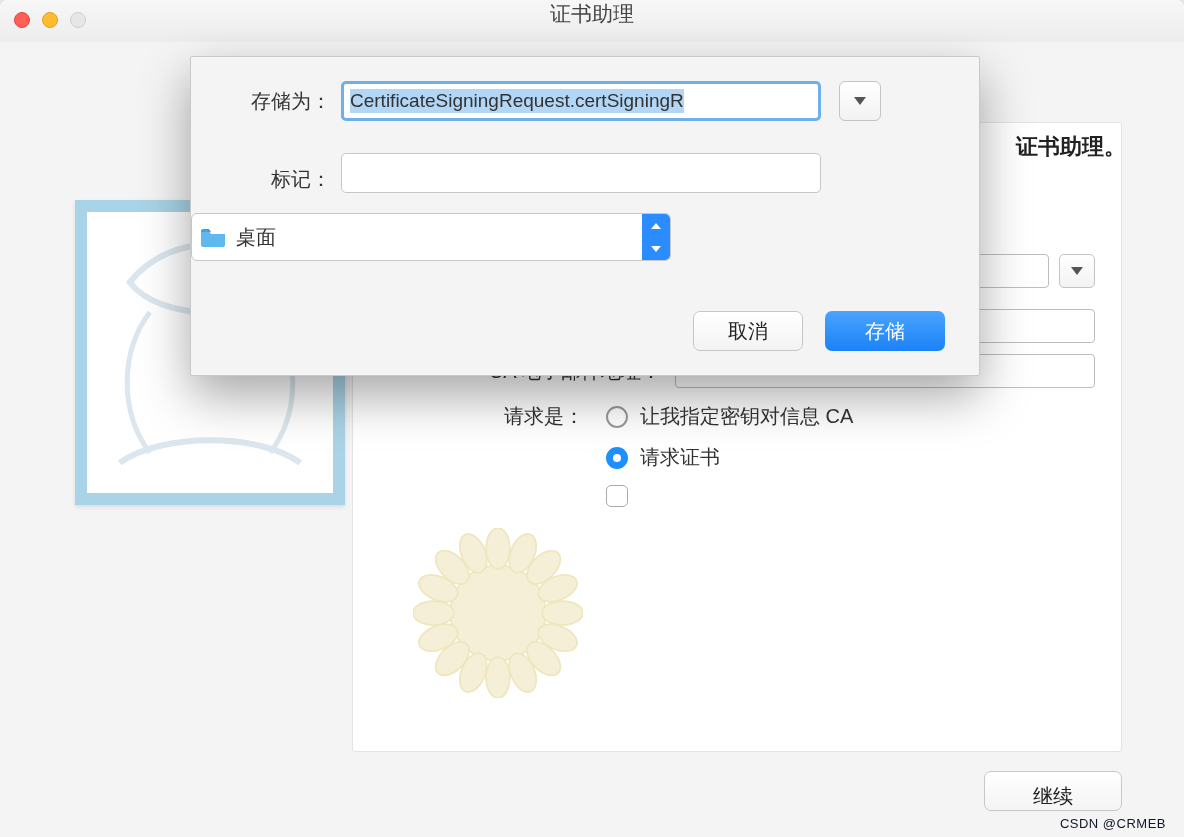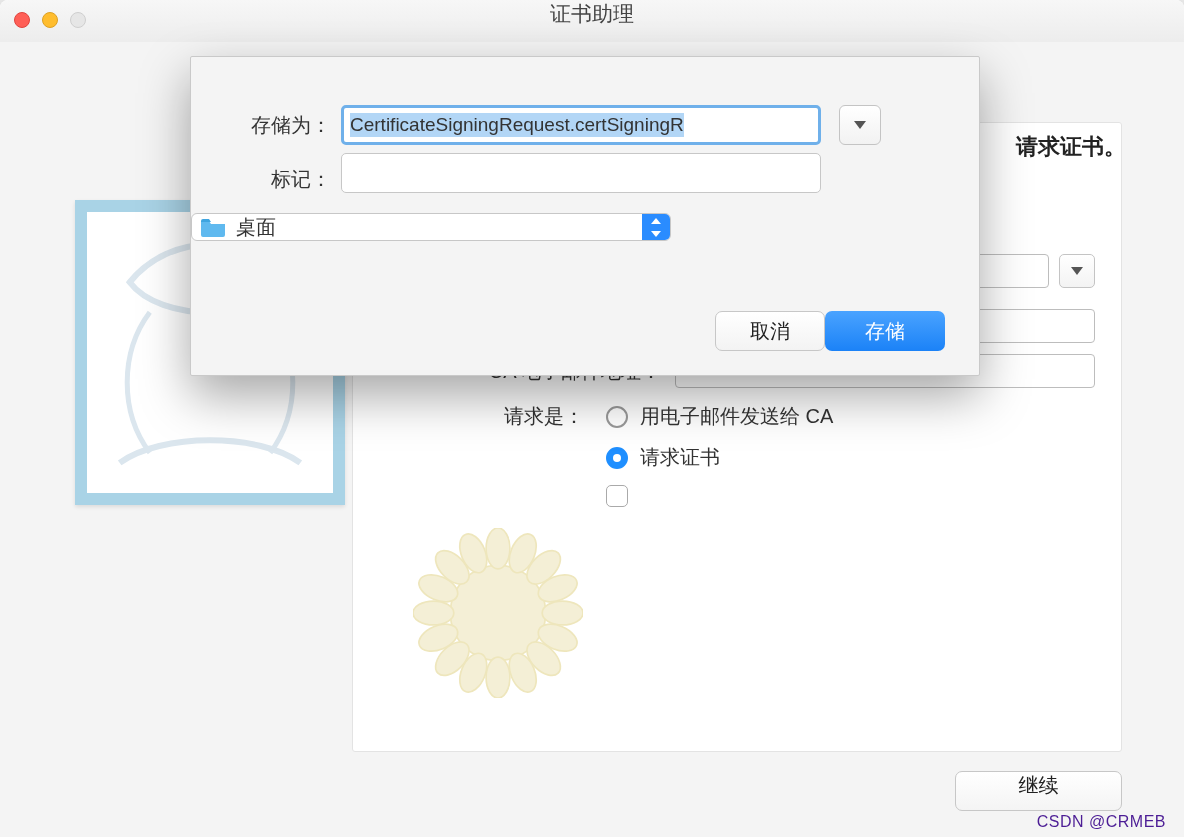--- a/index.html
+++ b/index.html
@@ -81,25 +81,25 @@
   .radio.checked::after{content:"";position:absolute;inset:5px;border-radius:50%;background:#fff;}
   .checkbox{ width:22px;height:22px;border-radius:5px;border:1px solid #aaa;background:#fff;}
 
   .rosette {
     position:absolute; left:60px; top:405px; width:170px;height:170px;
   }
 
   
   .continue-btn {
     position:absolute; right:62px; bottom:26px;
-    width:167px; height:40px;
+    width:138px; height:40px;
     border:1px solid #c7c7c7; border-radius:7px;
     background:linear-gradient(#ffffff,#f4f4f4);
     font-size:20px; color:#222;
-    display:flex; align-items:flex-start; justify-content:center;
+    display:flex; align-items:flex-end; justify-content:center;
   }
 
   
   .save-sheet {
     position:absolute; left:190px; top:56px; width:790px; height:320px;
     background:#f4f4f4;
     border:1px solid #c9c9c9;
     border-radius:2px;
     box-shadow: 0 20px 50px rgba(0,0,0,.35);
     z-index:50;
@@ -118,50 +118,50 @@
   .history-btn {
     width:42px;height:40px; margin-left:18px;
     border:1px solid #c4c4c4; border-radius:6px;
     background:linear-gradient(#fff,#f2f2f2);
     display:flex;align-items:center;justify-content:center;
   }
   .tag-input {
     width:480px;height:40px;border:1px solid #c7c7c7;border-radius:5px;background:#fff;
   }
   .location-select {
-    width:480px; height:28px;
+    width:480px; height:48px;
     border:1px solid #c7c7c7; border-radius:6px;
     background:#fff;
     display:flex; align-items:center; padding:0 8px; gap:10px;
     position:relative;
   }
   .folder-icon { width:26px;height:20px; }
   .loc-stepper {
     position:absolute; right:0; top:0; bottom:0; width:28px;
     background:#2a8cff; border-radius:0 5px 5px 0;
     display:flex; flex-direction:column;
   }
   .loc-stepper div{flex:1;display:flex;align-items:center;justify-content:center;}
   .tri-up{width:0;height:0;border-left:5px solid transparent;border-right:5px solid transparent;border-bottom:6px solid #fff;}
   .tri-dn{width:0;height:0;border-left:5px solid transparent;border-right:5px solid transparent;border-top:6px solid #fff;}
 
-  .sheet-buttons { position:absolute; right:34px; bottom:24px; display:flex; }
+  .sheet-buttons { position:absolute; right:34px; bottom:24px; display:flex; gap:22px;}
   .btn {
     height:40px; padding:0 34px; border-radius:7px; font-size:20px;
     display:flex;align-items:center;justify-content:center;
     border:1px solid #c7c7c7; background:linear-gradient(#fff,#f3f3f3);
     color:#222;
   }
   .btn.primary {
     border:none; color:#fff;
     background:linear-gradient(#4aa3ff,#1b82f7);
     padding:8px 40px;
   }
 
-  .watermark { position:absolute; right:18px; bottom:6px; font-size:16px; color:#4c1d95; letter-spacing:.5px;}
+  .watermark { position:absolute; right:18px; bottom:6px; font-size:13px; color:#0f172a; letter-spacing:.5px;}
 </style>
 </head>
 <body>
 
 <div class="main-window">
 
   <div class="titlebar">
     <div class="traffic">
       <div class="dot red"></div>
       <div class="dot yellow"></div>
@@ -175,42 +175,42 @@
     <div class="cert-art">
       <svg viewBox="0 0 240 280">
         <path d="M40 70 C 80 20, 160 20, 200 70 C 170 110, 70 110, 40 70 Z" fill="none" stroke="#dbe6ee" stroke-width="6"></path>
         <path d="M30 250 C 70 220, 170 220, 210 250" fill="none" stroke="#dbe6ee" stroke-width="6"></path>
         <path d="M60 100 C 30 140, 30 200, 60 240" fill="none" stroke="#dbe6ee" stroke-width="5"></path>
         <path d="M180 100 C 210 140, 210 200, 180 240" fill="none" stroke="#dbe6ee" stroke-width="5"></path>
       </svg>
     </div>
 
     <div class="form-panel">
-      <div class="heading-right">请求证书。</div>
+      <div class="heading-right">证书助理。</div>
 
       <div class="form-line" style="top:130px;">
         <div class="text-input"></div>
         <div class="dropdown-arrow">
             <span class="chev"></span>
           </div>
       </div>
       <div class="form-line" style="top:185px;">
         <div class="text-input"></div>
       </div>
       <div class="form-line" style="top:230px; right:26px;">
         <span class="lbl" style="width:auto;padding-right:14px;">CA 电子邮件地址：</span>
         <div class="text-input"></div>
       </div>
 
       <div style="position:absolute; left:135px; top:280px; display:flex;margin-left:8px;">
         <span style="width:110px;text-align:right;padding-right:22px;font-size:20px;">请求是：</span>
         <div style="display:flex;flex-direction:column;gap:14px;">
           <label class="radio-row">
             <span class="radio"></span>
-            <span>用电子邮件发送给 CA</span>
+            <span>让我指定密钥对信息 CA</span>
           </label>
           <label class="radio-row">
             <span class="radio checked"></span>
             <span>请求证书</span>
           </label>
           <label class="radio-row">
             <span class="checkbox"></span>
           </label>
         </div>
       </div>
@@ -244,21 +244,21 @@
 
     <div class="continue-btn">
       <span>继续</span>
     </div>
 
     <div class="watermark">CSDN @CRMEB</div>
   </div>
 
   <div class="save-sheet">
 
-    <div class="sheet-row" style="top:48px;border-radius:19px;">
+    <div class="sheet-row" style="top:24px;border-radius:19px;">
       <span class="sheet-label">存储为：</span>
       <div class="filename-input">
         <span class="hl">CertificateSigningRequest.certSigningR</span>
       </div>
       <div class="history-btn">
         <span class="chev"></span>
       </div>
     </div>
 
     <div class="sheet-row" style="top:96px;align-items:flex-end;">

